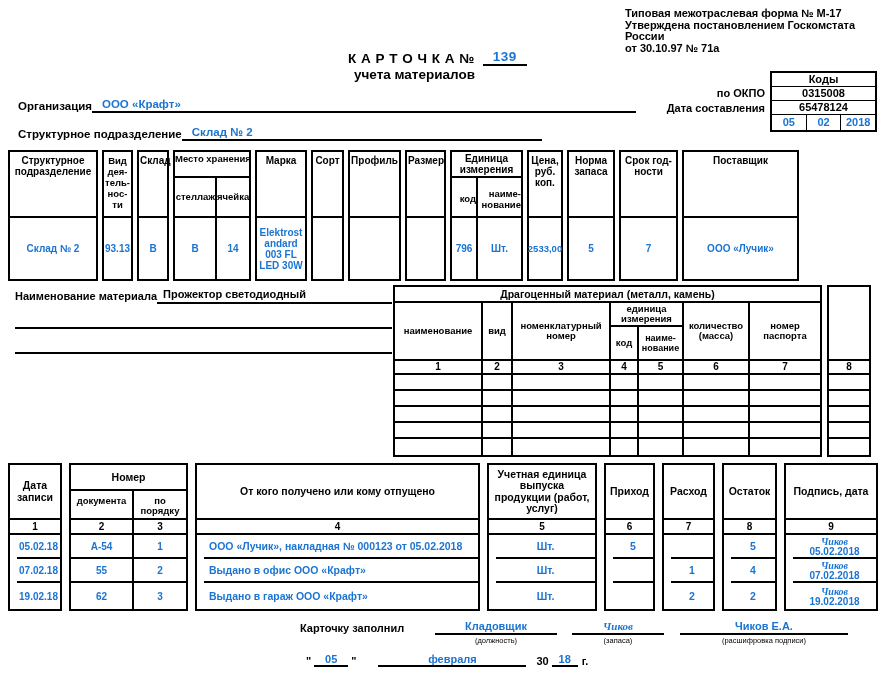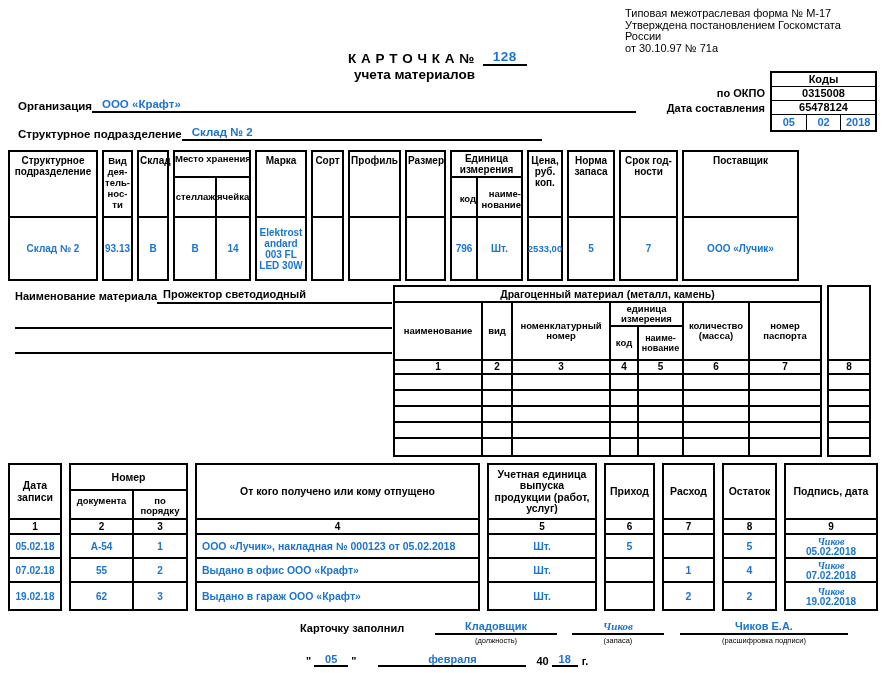--- a/index.html
+++ b/index.html
@@ -5,21 +5,21 @@
   * { margin:0; padding:0; box-sizing:border-box; }
   html,body { width:886px; height:673px; }
   body {
     position:relative; background:#ffffff; color:#000;
     font-family:"Liberation Sans", sans-serif; overflow:hidden;
   }
   .abs { position:absolute; }
   .blue { color:#1b74d2; }
 
   
-  .note { left:625px; top:8px; width:258px; font-size:11px; font-weight:normal; line-height:11.5px; }
+  .note { left:625px; top:8px; width:258px; font-size:11px; font-weight:bold; line-height:11.5px; }
 
   
   .title-wrap { left:348px; top:49px; }
   .t1 { display:flex; align-items:flex-end; font-size:13.5px; font-weight:bold; letter-spacing:0.5px; }
   .t-num { color:#1b74d2; border-bottom:2px solid #000; min-width:44px; text-align:center; margin-left:8px; }
   .t2 { font-size:13.5px; font-weight:bold; margin-top:1px; padding-left:6px; }
 
   
   .codes { left:770px; top:71px; width:107px; border:2px solid #000; font-size:11px; font-weight:bold; text-align:center; }
   .codes .r  { height:14px; border-bottom:1.5px solid #000; line-height:13px; }
@@ -79,21 +79,21 @@
   .pt8-r:last-child { border-bottom:none; flex:1; }
 
   
   .lt { left:8px; top:463px; height:148px; display:flex; gap:7px; }
   .lt-col { border:2px solid #000; display:flex; flex-direction:column; }
   .lt-h  { height:55px; border-bottom:2px solid #000; font-size:10.5px; font-weight:bold;
            text-align:center; padding:4px 2px; line-height:11.5px; display:flex; align-items:center; justify-content:center; }
   .lt-ht { height:26px; border-bottom:2px solid #000; font-size:10.5px; font-weight:bold; text-align:center; line-height:24px; }
   .lt-n  { height:15px; border-bottom:2px solid #000; font-size:10px; font-weight:bold; text-align:center; line-height:13px; }
   .lt-c  { height:24px; border-bottom:2px solid #000; display:flex; align-items:center; justify-content:center;
-           font-size:10.5px; font-weight:bold; color:#1b74d2; }
+           font-size:10.5px; font-weight:bold; color:#1b74d2;margin-left:7px; }
   .lt-c.last { border-bottom:none; flex:1; }
   .lt-c.left { justify-content:flex-start; padding-left:5px; text-align:left; }
   .grid2 { flex:1; display:grid; grid-template-columns:63px 1fr; grid-template-rows:29px 15px 24px 24px 1fr;border-radius:30px; }
   .g-sh { border-bottom:2px solid #000; font-size:9.5px; font-weight:bold; text-align:center; padding-top:5px; line-height:10px; }
   .g-n  { border-bottom:2px solid #000; font-size:10px; font-weight:bold; text-align:center; line-height:13px; }
   .g-c  { border-bottom:2px solid #000; display:flex; align-items:center; justify-content:center;
           font-size:10px; font-weight:bold; color:#1b74d2; }
   .g-c.last { border-bottom:none; }
   .sign { flex-direction:column; line-height:10px; font-size:10px; padding-top:1px; }
   .sig-name { font-family:"Liberation Serif", serif; font-style:italic; font-weight:bold; }
@@ -119,21 +119,21 @@
 <div class="abs note">
   <div>Типовая межотраслевая форма № М-17</div>
   <div>Утверждена постановлением Госкомстата</div>
   <div>России</div>
   <div>от 30.10.97 № 71а</div>
 </div>
 
 <div class="abs title-wrap">
   <div class="t1">
     <span>К А Р Т О Ч К А №</span>
-    <span class="t-num">128</span>
+    <span class="t-num">139</span>
   </div>
   <div class="t2">учета материалов</div>
 </div>
 
 <div class="abs okud">
   <div>по ОКПО</div>
   <div>Дата составления</div>
 </div>
 <div class="abs codes">
   <div class="r">Коды</div>
@@ -381,16 +381,16 @@
 </div>
 <div class="abs f-field f3">
   <div class="f-val">Чиков Е.А.</div>
   <div class="f-cap">(расшифровка подписи)</div>
 </div>
 <div class="abs f-date">
   <span>"</span>
   <span class="d-day">05</span>
   <span>"</span>
   <span class="d-month">февраля</span>
-  <span class="d-cent">40</span>
+  <span class="d-cent">30</span>
   <span class="d-year">18</span>
   <span class="d-suf">г.</span>
 </div>
 
 </body></html>

